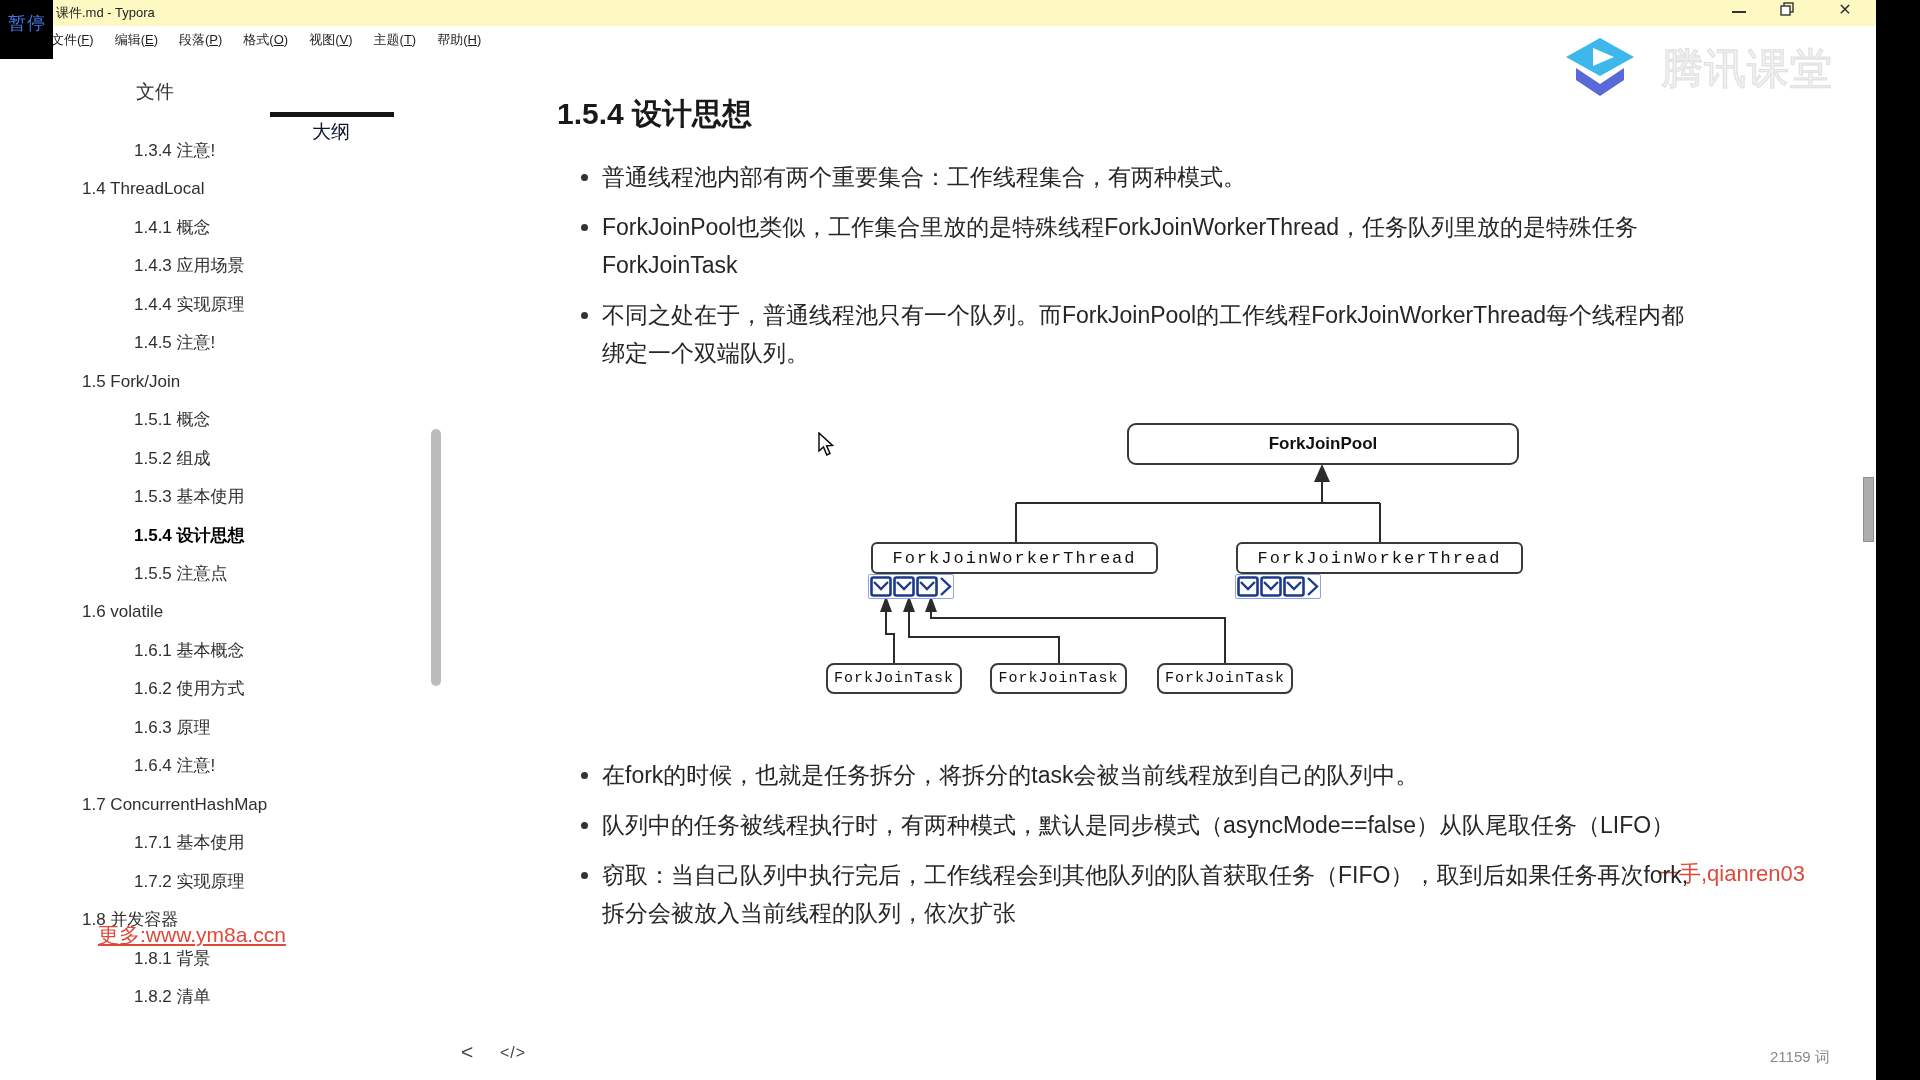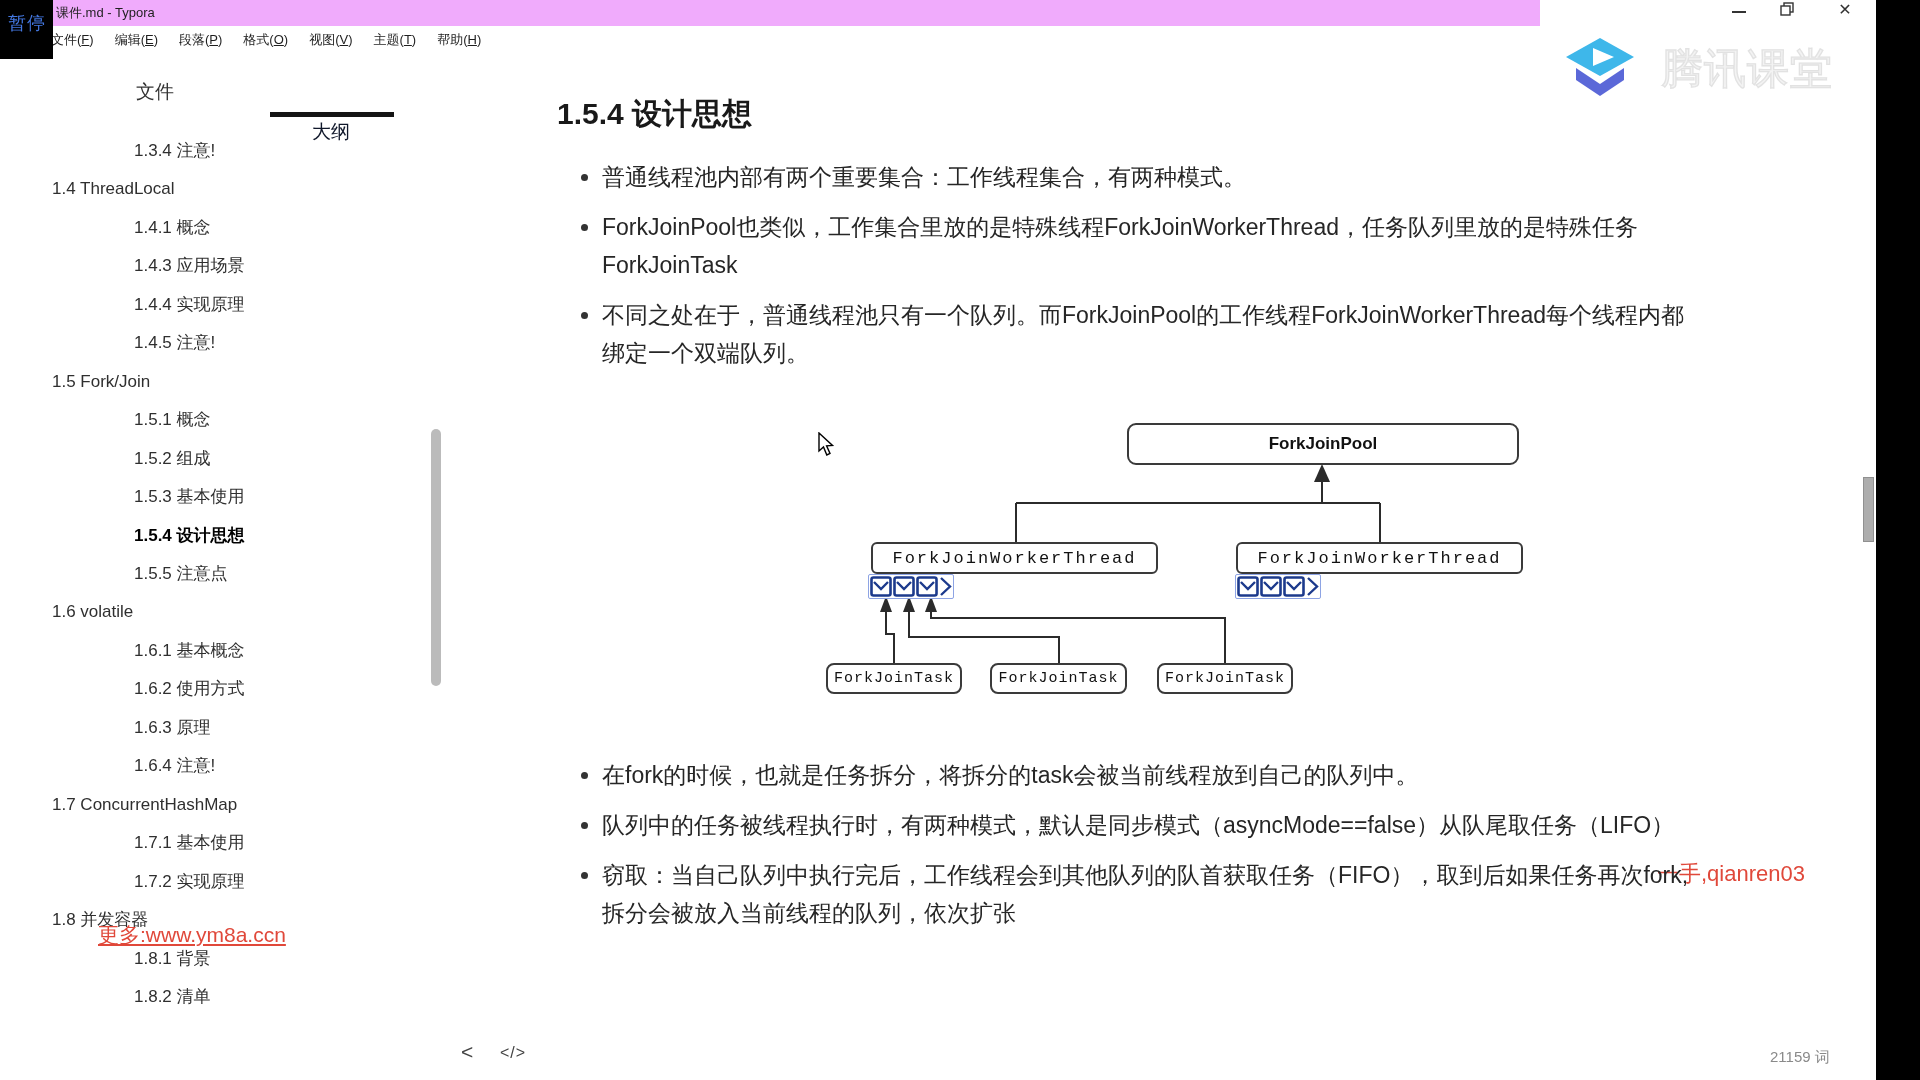--- a/index.html
+++ b/index.html
@@ -4,21 +4,21 @@
 <style>
   * { margin:0; padding:0; box-sizing:border-box; }
   html,body { background:#555; }
   .screen {
     position:relative; width:1920px; height:1080px;
     background:#ffffff; overflow:hidden;
     font-family:"Liberation Sans", sans-serif;
     color:#262626;
   }
   
-  .titlebar { position:absolute; left:0; top:0; width:1540px; height:26px; background:#f0abfc; }
+  .titlebar { position:absolute; left:0; top:0; width:1920px; height:26px; background:#fef9c3; }
   .app-icon { position:absolute; left:40px; top:4px; font-size:11px; color:#555; font-weight:700; }
   .win-title { position:absolute; left:56px; top:4px; font-size:13px; color:#1f1f1f; }
   .win-btn { position:absolute; top:0; width:22px; height:22px; cursor:default; }
   .btn-min { left:1728px; top:0; }
   .btn-min .bar { position:absolute; left:4px; top:11px; width:14px; height:2px; background:#333; }
   .btn-restore { left:1780px; top:2px; }
   .btn-close { left:1834px; top:-1px; font-size:16px; color:#333; text-align:center; line-height:22px; }
   
   .menubar { position:absolute; left:49px; top:28px; display:flex; gap:17px; }
   .menu-item { font-size:13px; color:#1f1f1f; white-space:nowrap; padding:3px 2px; }
@@ -26,21 +26,21 @@
   
   .pause-badge { position:absolute; left:0; top:0; width:53px; height:59px; background:#000; }
   .pause-badge span { position:absolute; left:8px; top:11px; font-size:18px; color:#4377e0; letter-spacing:1px; }
   
   .tab { position:absolute; top:79px; font-size:19px; color:#333; cursor:default; }
   .tab-files { left:136px; }
   .tab-outline { left:312px; font-weight:400; color:#0f172a;margin-top:40px; }
   .tab-underline { position:absolute; left:270px; top:112px; width:124px; height:5px; background:#141414; }
   .outline-list { position:absolute; left:0; top:132px; width:430px; }
   .outline-item { line-height:38.45px; font-size:17px; color:#2f2f2f; white-space:nowrap; overflow:hidden; cursor:default; }
-  .outline-item.lvl2 { padding-left:52px; }
+  .outline-item.lvl2 { padding-left:82px; }
   .outline-item.lvl3 { padding-left:134px; }
   .outline-item.active { font-weight:700; color:#000; }
   .side-scrollbar { position:absolute; left:431px; top:429px; width:10px; height:257px; background:#bbb; border-radius:5px; }
   
   .wm-red { color:#e0483a; position:absolute; white-space:nowrap; }
   .wm-sidebar { left:98px; top:921px; font-size:21px; text-decoration:underline; }
   .wm-right { left:1657px; top:859px; font-size:22px; }
   .logo { position:absolute; left:1563px; top:38px; display:flex; align-items:center; }
   .logo-text { margin-left:24px; font-size:42px; color:#f3f3f3; -webkit-text-stroke:1.3px #e2e2e2; letter-spacing:1px; white-space:nowrap; }
   

